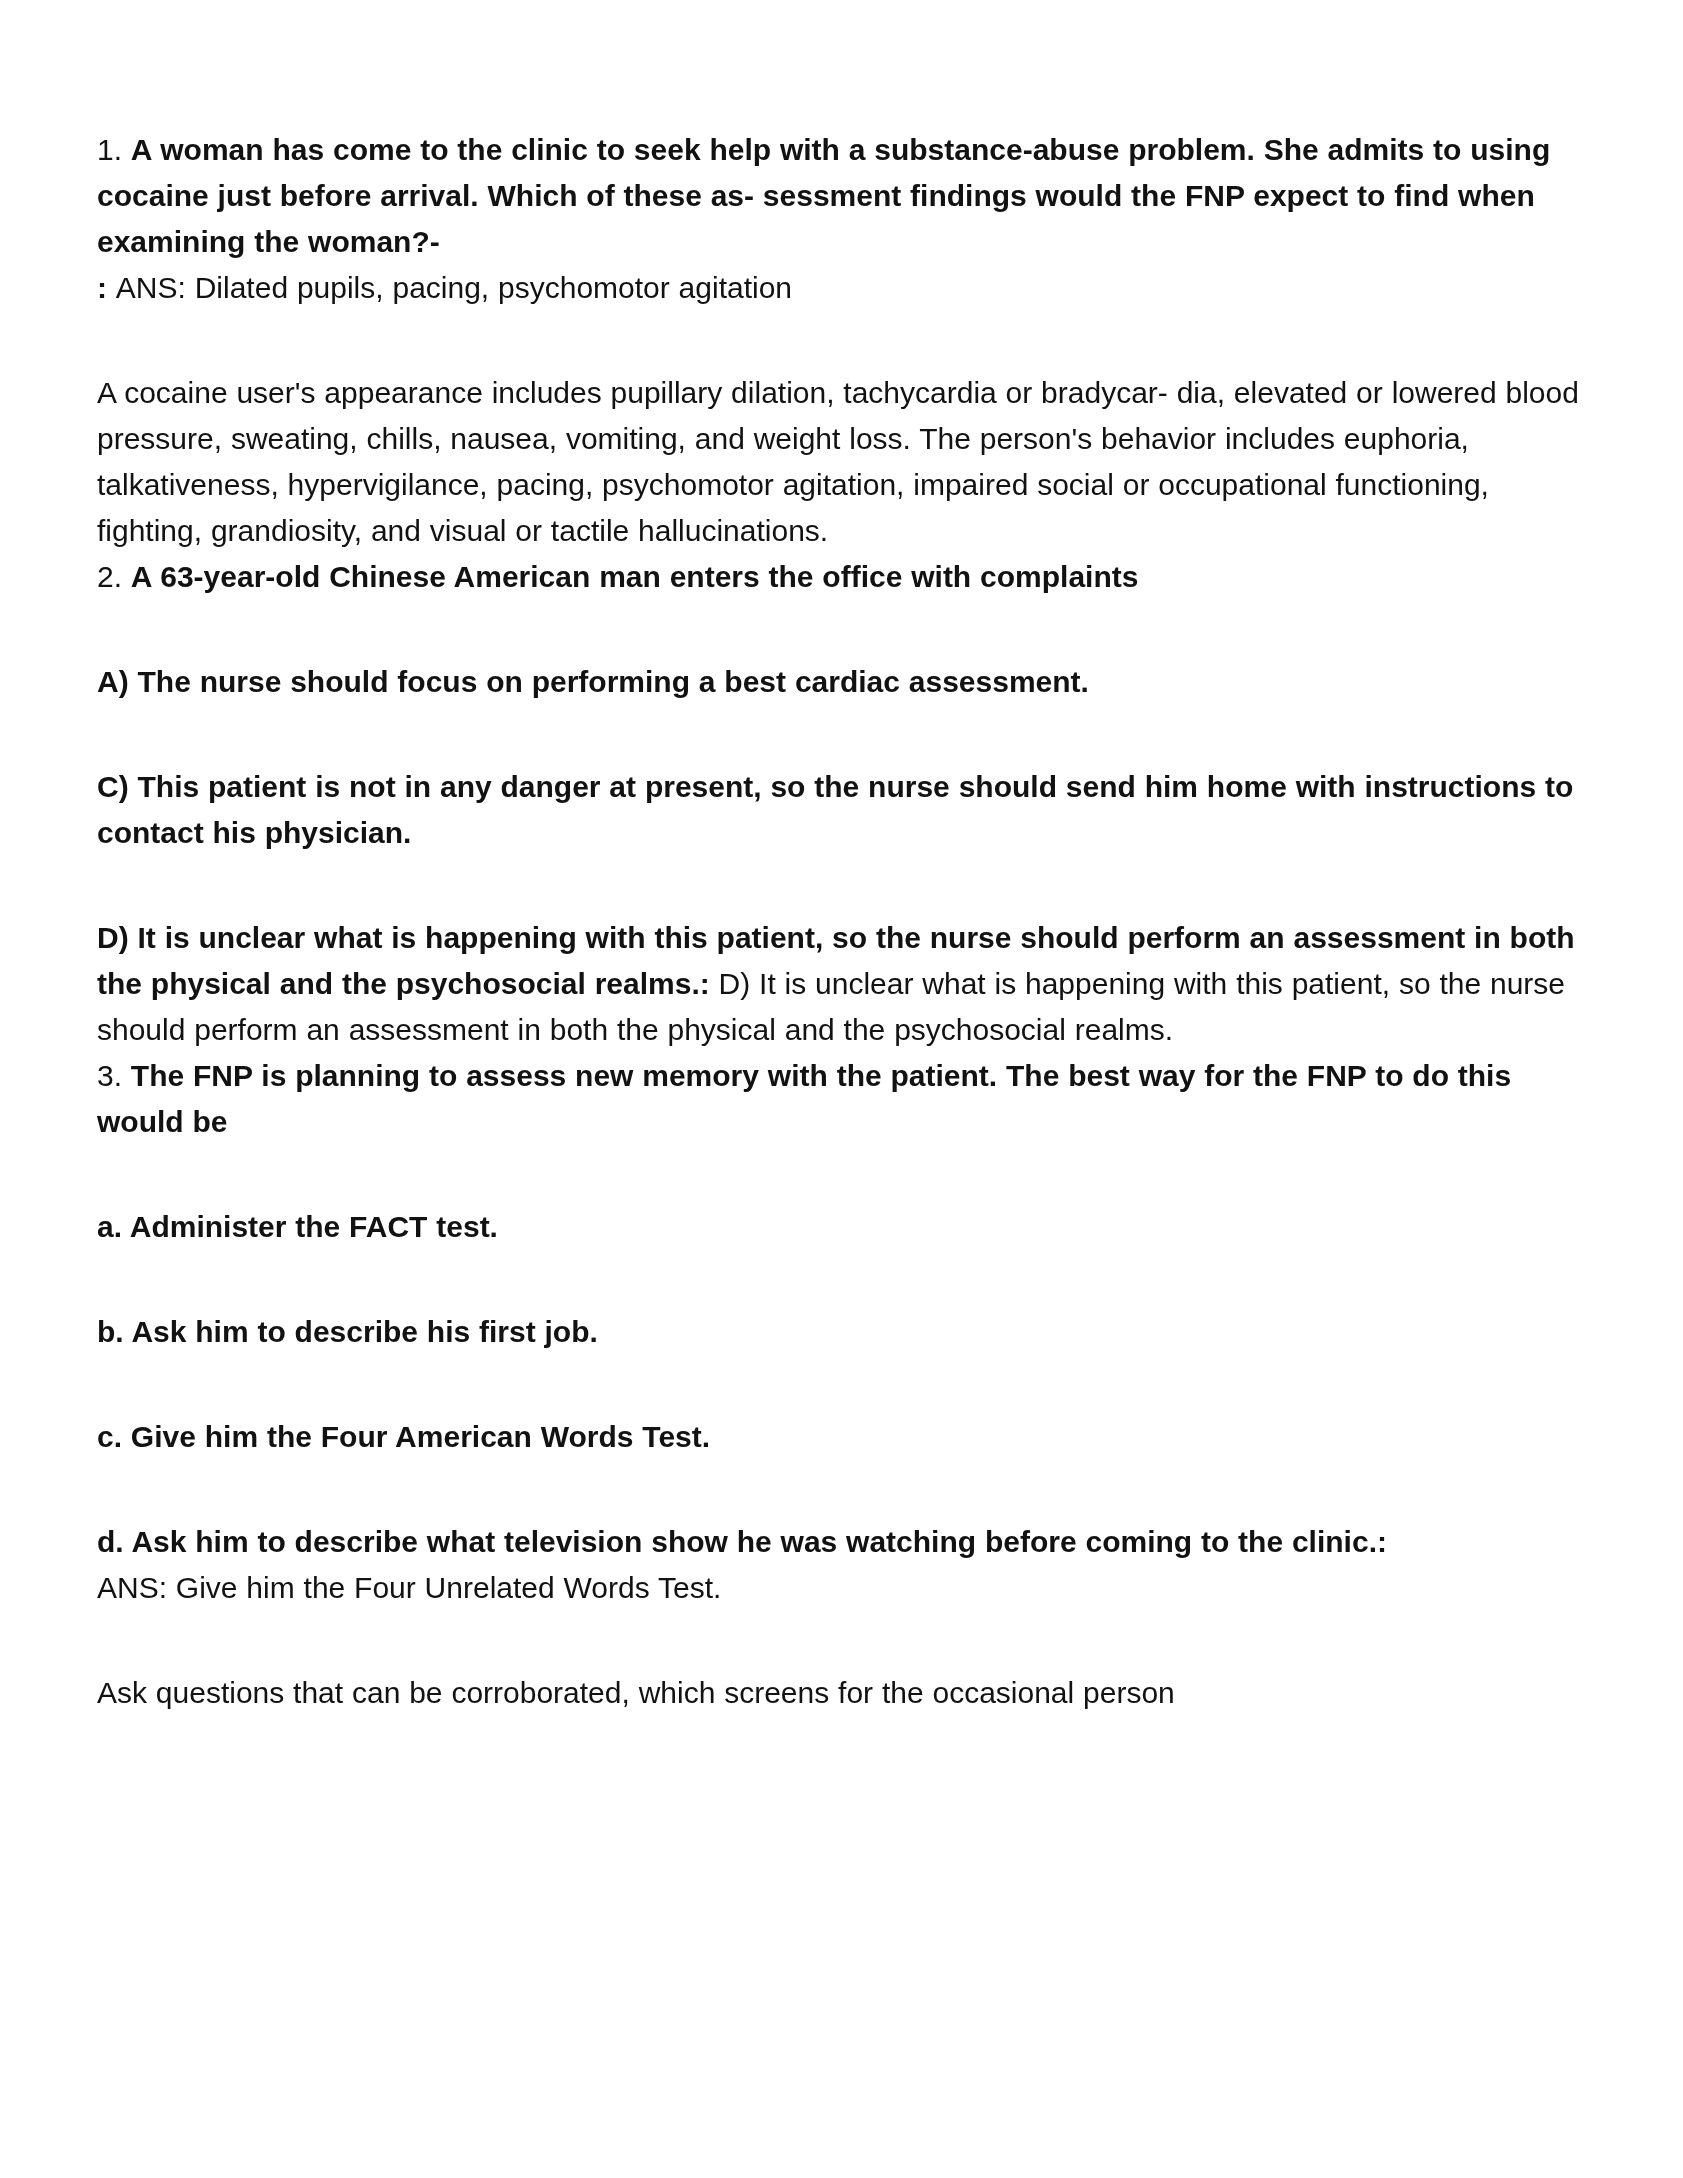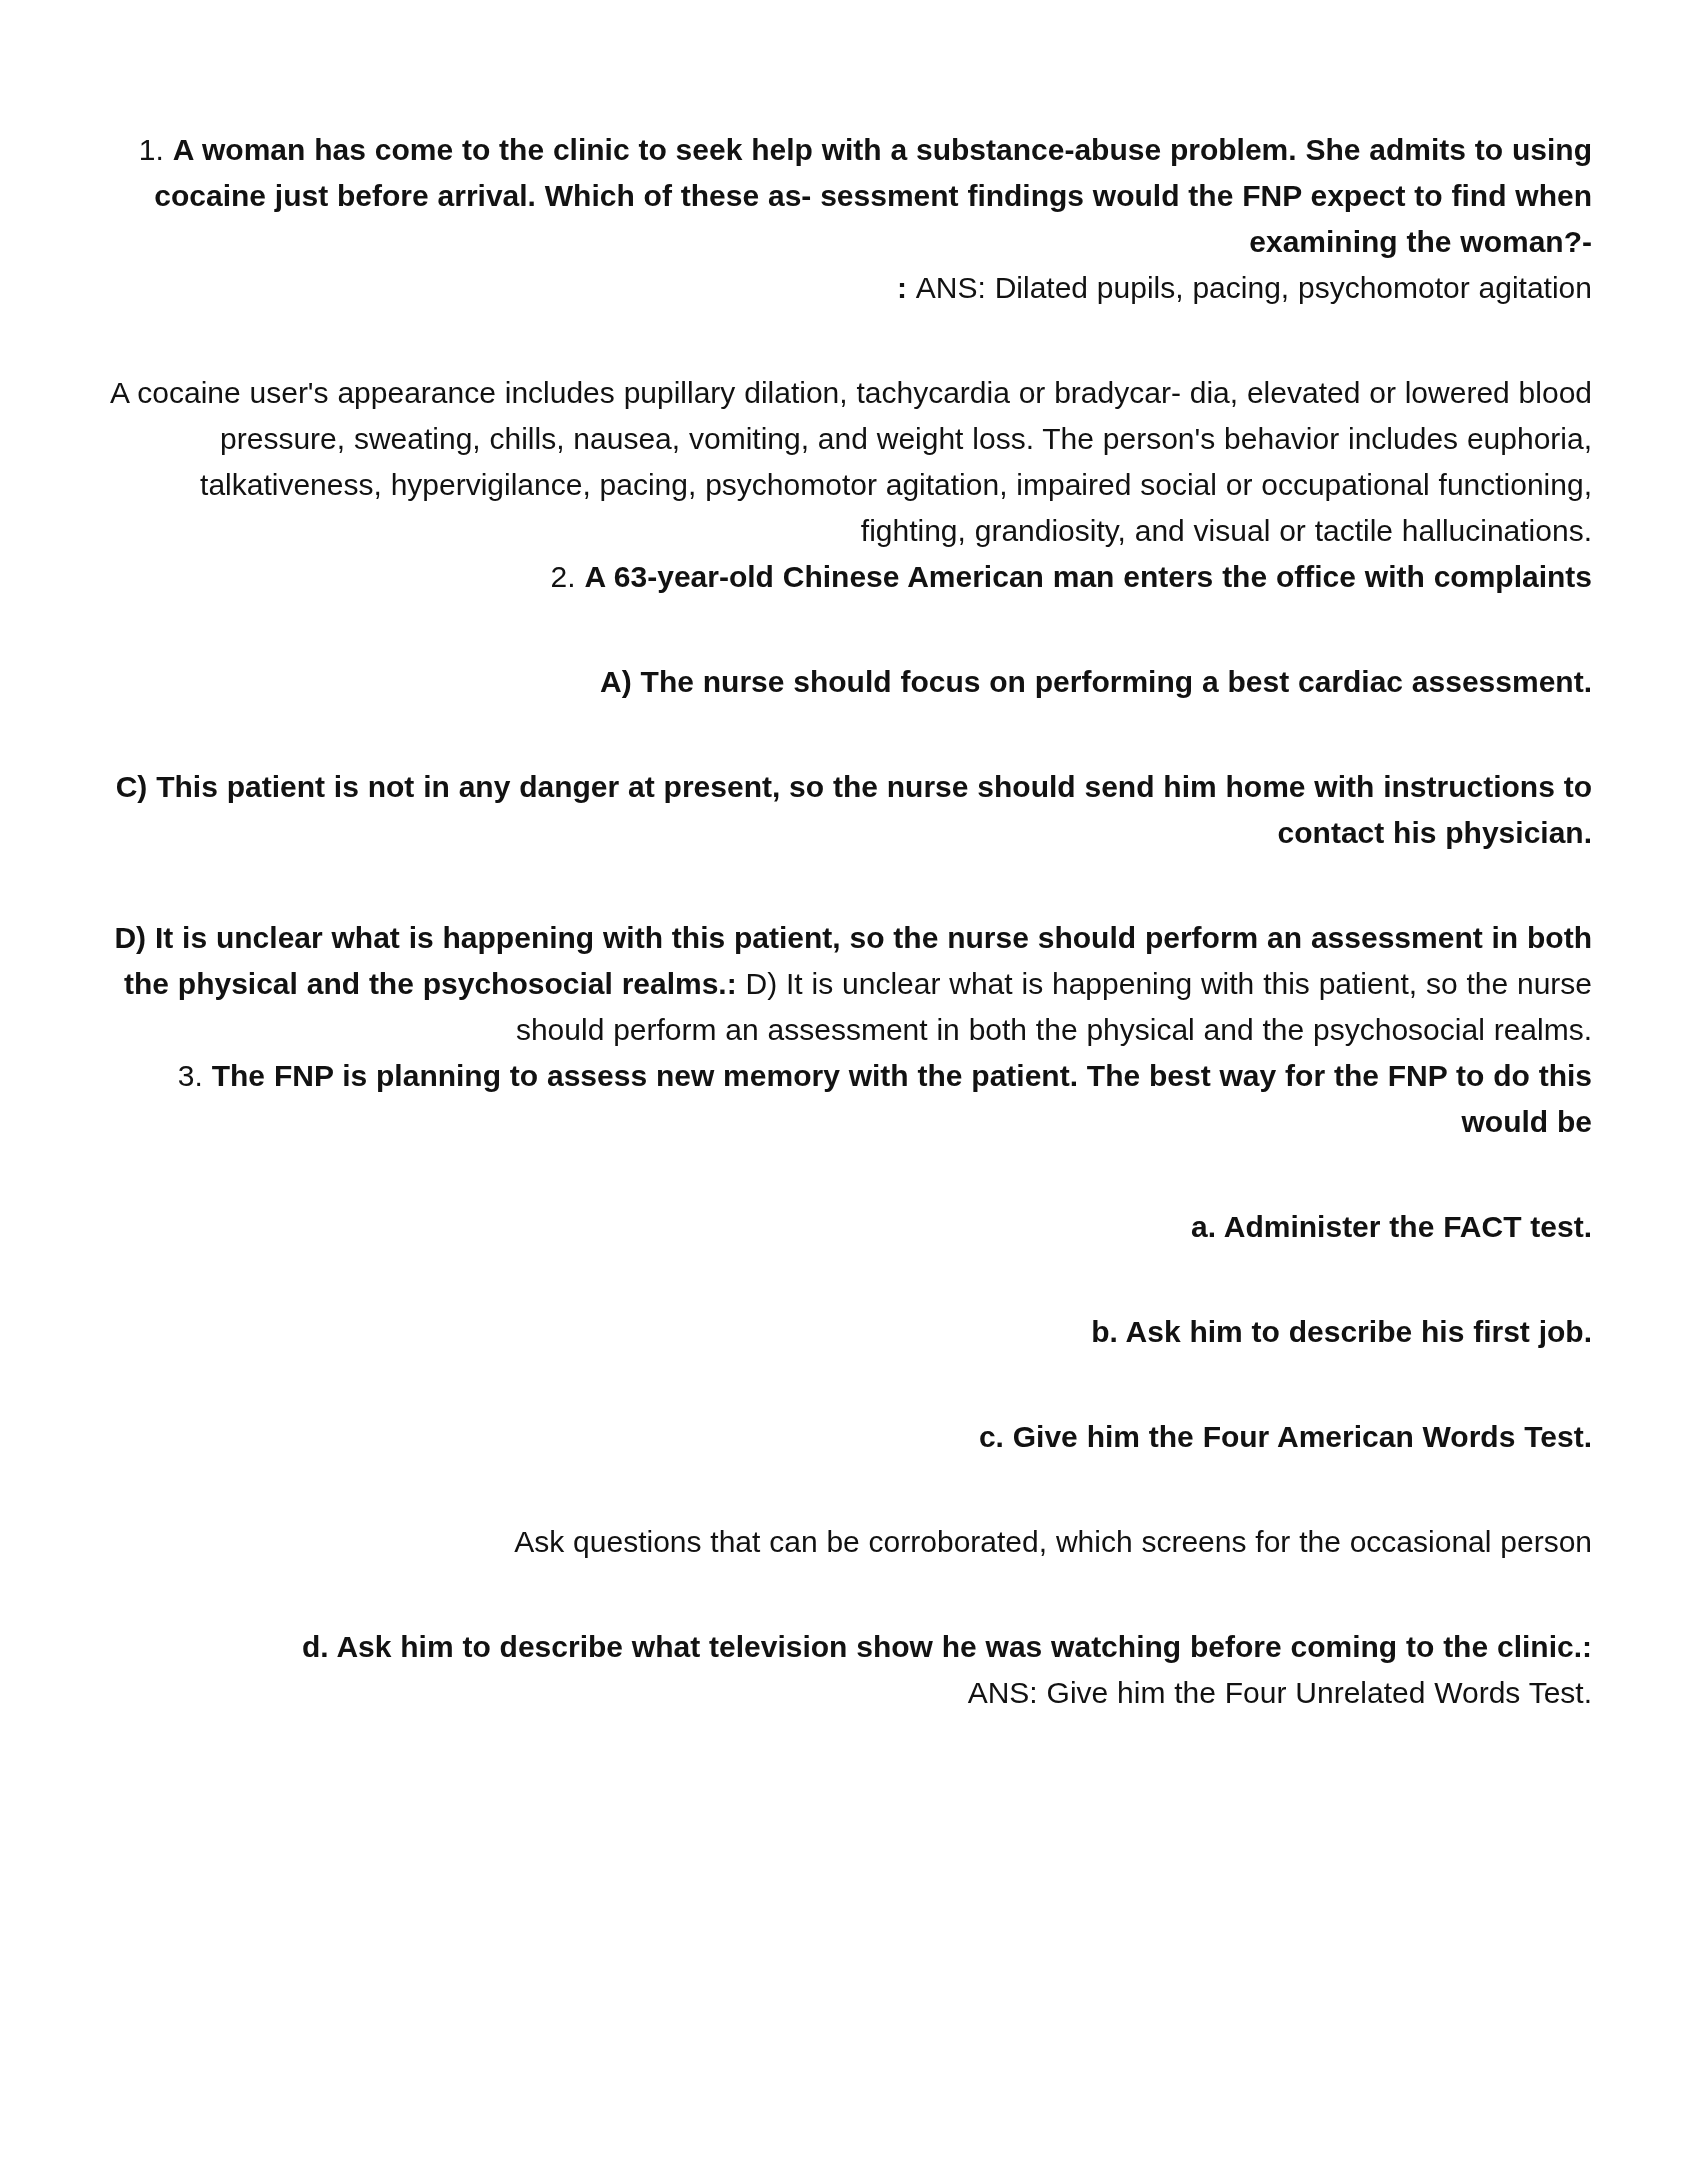--- a/index.html
+++ b/index.html
@@ -13,21 +13,20 @@
     height: 2178px;
     font-family: "Liberation Sans", "DejaVu Sans", sans-serif;
     color: #121212;
     overflow: hidden;
   }
   .page {
     padding: 127px 91px 0 97px;
   }
   .doc-body {
     max-width: 1497px;
-    text-align: right;
   }
   .block {
     margin: 0;
     font-size: 30px;
     line-height: 46px;
     word-spacing: 0.5px;
   }
   .block.gap {
     margin-top: 59px;
   }
@@ -42,17 +41,17 @@
       <p class="block"><span class="r">1. </span><span class="b">A woman has come to the clinic to seek help with a substance-abuse problem. She admits to using cocaine just before arrival. Which of these as- sessment findings would the FNP expect to find when examining the woman?-</span><br><span class="b">: </span><span class="r">ANS: Dilated pupils, pacing, psychomotor agitation</span></p>
       <p class="block gap"><span class="r">A cocaine user's appearance includes pupillary dilation, tachycardia or bradycar- dia, elevated or lowered blood pressure, sweating, chills, nausea, vomiting, and weight loss. The person's behavior includes euphoria, talkativeness, hypervigilance, pacing, psychomotor agitation, impaired social or occupational functioning, fighting, grandiosity, and visual or tactile hallucinations.</span></p>
       <p class="block"><span class="r">2. </span><span class="b">A 63-year-old Chinese American man enters the office with complaints</span><br></p>
       <p class="block gap"><span class="b">A) The nurse should focus on performing a best cardiac assessment.</span></p>
       <p class="block gap"><span class="b">C) This patient is not in any danger at present, so the nurse should send him home with instructions to contact his physician.</span></p>
       <p class="block gap"><span class="b">D) It is unclear what is happening with this patient, so the nurse should perform an assessment in both the physical and the psychosocial realms.:</span><span class="r"> D) It is unclear what is happening with this patient, so the nurse should perform an assessment in both the physical and the psychosocial realms.</span></p>
       <p class="block"><span class="r">3. </span><span class="b">The FNP is planning to assess new memory with the patient. The best way for the FNP to do this would be</span></p>
       <p class="block gap"><span class="b">a. Administer the FACT test.</span></p>
       <p class="block gap"><span class="b">b. Ask him to describe his first job.</span></p>
       <p class="block gap"><span class="b">c. Give him the Four American Words Test.</span></p>
+      <p class="block gap"><span class="b">d. Ask him to describe what television show he was watching before coming to the clinic.:</span><br><span class="r">ANS: Give him the Four Unrelated Words Test.</span></p>
       <p class="block gap"><span class="r">Ask questions that can be corroborated, which screens for the occasional person</span></p>
-      <p class="block gap"><span class="b">d. Ask him to describe what television show he was watching before coming to the clinic.:</span><br><span class="r">ANS: Give him the Four Unrelated Words Test.</span></p>
     </div>
 </div>
 
 
 </body></html>

